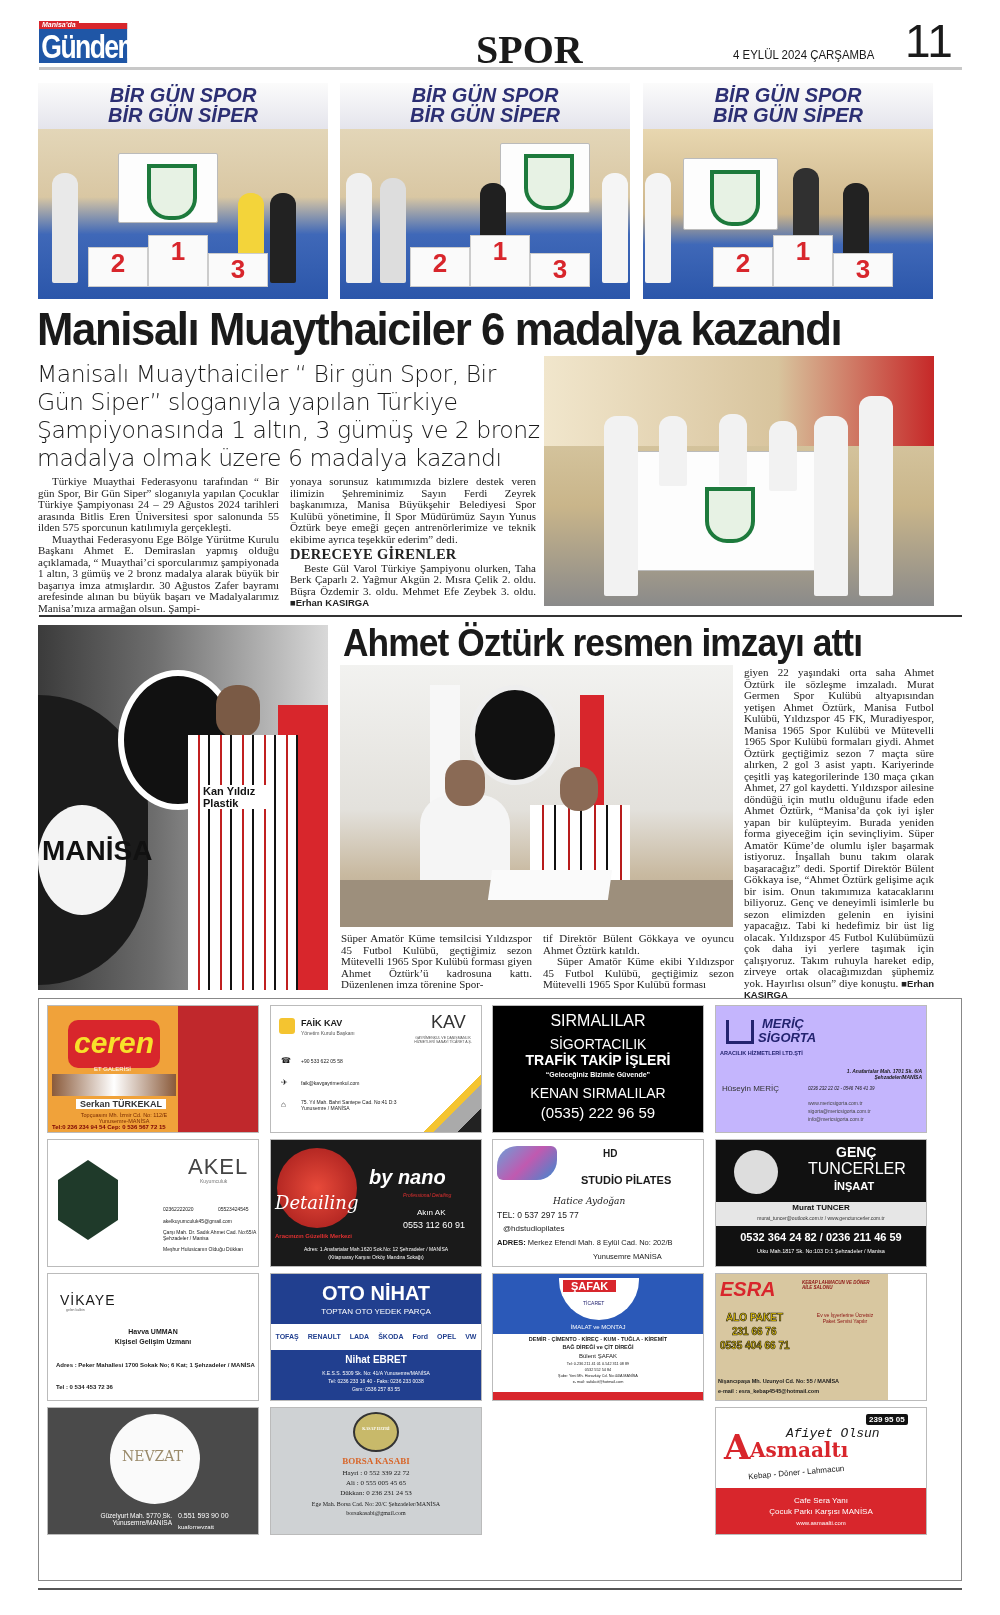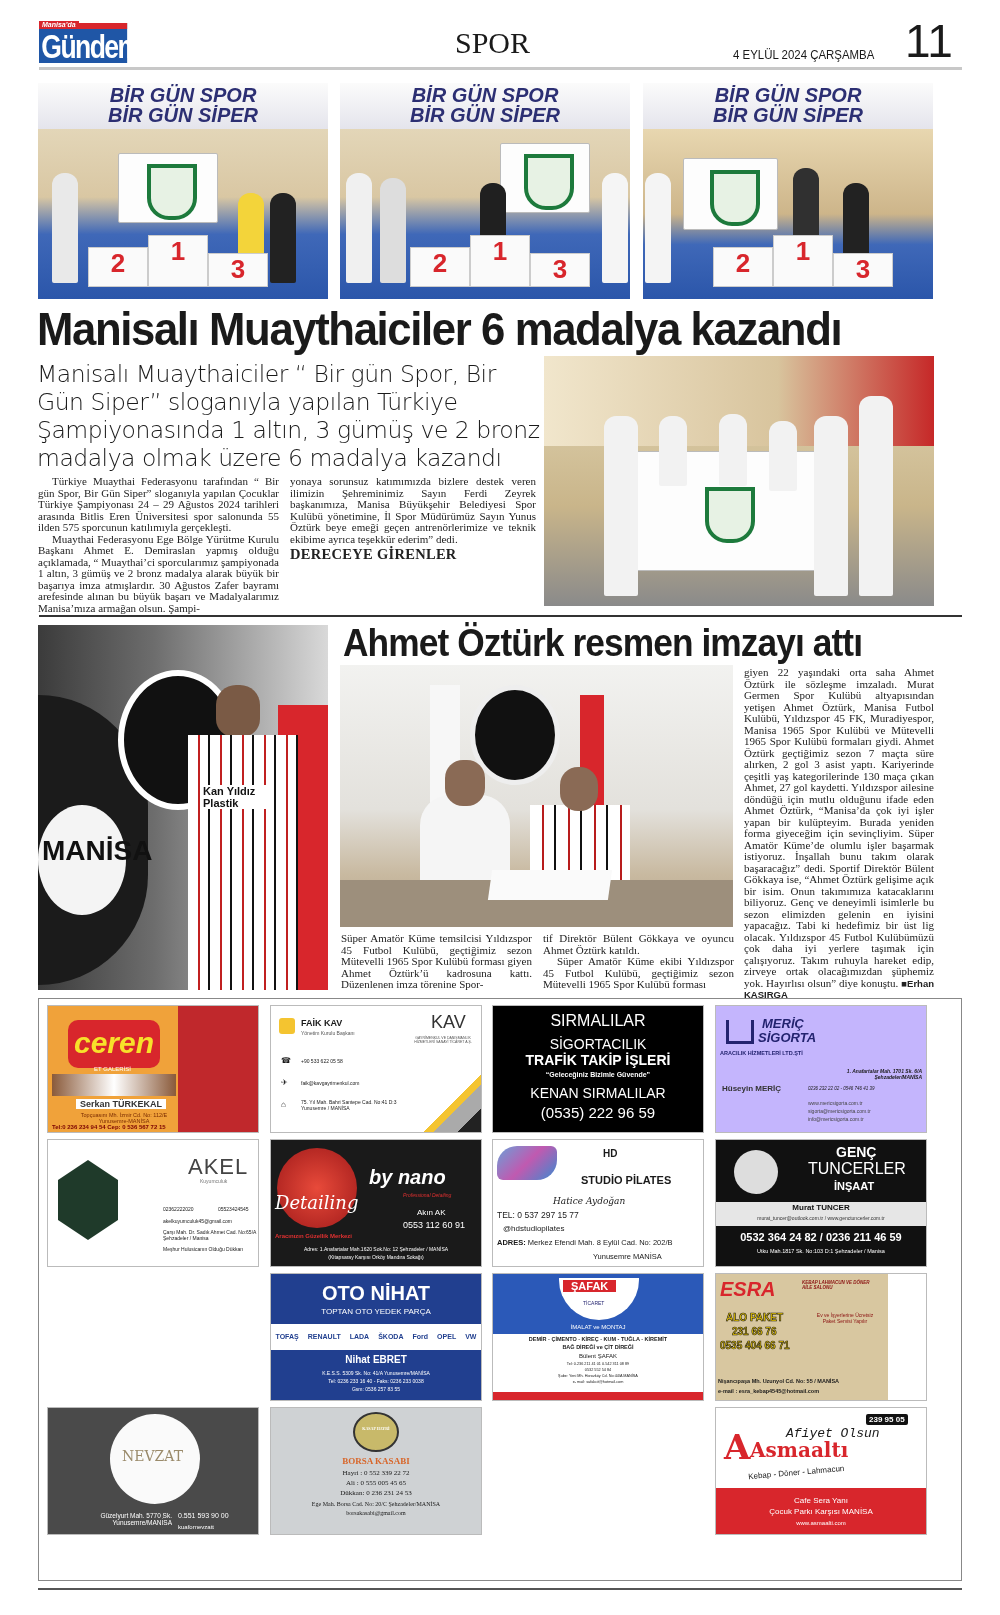--- a/index.html
+++ b/index.html
@@ -1,21 +1,21 @@
 <!DOCTYPE html>
 <html><head>
 <meta charset="utf-8">
 <style>
   *{box-sizing:border-box;margin:0;padding:0}
   body{width:1000px;height:1615px;background:#fff;font-family:"Liberation Serif",serif;color:#1a1a1a;position:relative;overflow:hidden}
   .abs{position:absolute}
   
   .logo{left:39px;top:23px;width:113px;height:40px;background:#1f56a6;border-top:6px solid #d8262c;color:#fff;font-family:"Liberation Sans",sans-serif;font-weight:bold;font-size:34px;line-height:34px;letter-spacing:-2px;transform:scaleX(0.78);transform-origin:left top;padding-left:3px}
   .logo-sub{left:39px;top:21px;font-size:7px;color:#fff;font-style:italic;font-family:"Liberation Sans",sans-serif;font-weight:bold;background:#d8262c;padding:0 3px}
-  .section{left:455px;top:26px;font-family:"Liberation Serif",serif;font-weight:normal;font-size:30px;letter-spacing:0}
+  .section{left:476px;top:26px;font-family:"Liberation Serif",serif;font-weight:bold;font-size:40px;letter-spacing:0}
   .date{left:733px;top:47px;font-family:"Liberation Sans",sans-serif;font-size:13px;transform:scaleX(0.88);transform-origin:left}
   .page-no{left:905px;top:18px;font-family:"Liberation Sans",sans-serif;font-size:46px;line-height:46px;font-weight:normal}
   .rule{left:39px;width:923px;height:3px;background:#c8c8c8}
   .rule.dark{background:#333;height:2px}
   
   .photo{overflow:hidden;background:#6a8fc8}
   .photo .banner{position:absolute;left:0;right:0;top:0;height:46px;background:linear-gradient(#fbfbfb,#e4e4ec);color:#2c2f73;font-family:"Liberation Sans",sans-serif;font-weight:bold;font-style:italic;font-size:20px;line-height:20px;text-align:center;padding-top:2px}
   .photo .wall{position:absolute;left:0;right:0;top:46px;bottom:0;background:linear-gradient(180deg,#e3d6b8 0%,#d9c7a3 40%,#3f68b8 62%,#2b56aa 100%)}
   .podium{position:absolute;bottom:12px;background:#fafafa;border:1px solid #ccc;color:#d8262c;font-family:"Liberation Sans",sans-serif;font-weight:bold;font-size:26px;text-align:center}
   .flag{position:absolute;background:#fdfdfd;border:1px solid #bbb;border-radius:2px}
@@ -93,20 +93,21 @@
 
 <h1 class="abs h1">Manisalı Muaythaiciler 6 madalya kazandı</h1>
 <div class="abs deck">Manisalı Muaythaiciler “ Bir gün Spor, Bir Gün Siper” sloganıyla yapılan Türkiye Şampiyonasında 1 altın, 3 gümüş ve 2 bronz madalya olmak üzere 6 madalya kazandı</div>
 <div class="abs col" style="left:38px;top:476px;width:241px">
   <p>Türkiye Muaythai Federasyonu tarafından “ Bir gün Spor, Bir Gün Siper” sloganıyla yapılan Çocuklar Türkiye Şampiyonası 24 – 29 Ağustos 2024 tarihleri arasında Bitlis Eren Üniversitesi spor salonunda 55 ilden 575 sporcunun katılımıyla gerçekleşti.</p>
   <p>Muaythai Federasyonu Ege Bölge Yürütme Kurulu Başkanı Ahmet E. Demiraslan yapmış olduğu açıklamada, “ Muaythai’ci sporcularımız şampiyonada 1 altın, 3 gümüş ve 2 bronz madalya alarak büyük bir başarıya imza atmışlardır. 30 Ağustos Zafer bayramı arefesinde alınan bu büyük başarı ve Madalyalarımız Manisa’mıza armağan olsun. Şampi-</p>
 </div>
 <div class="abs col" style="left:290px;top:476px;width:246px">
   <p style="text-indent:0">yonaya sorunsuz katımımızda bizlere destek veren ilimizin Şehreminimiz Sayın Ferdi Zeyrek başkanımıza, Manisa Büyükşehir Belediyesi Spor Kulübü yönetimine, İl Spor Müdürümüz Sayın Yunus Öztürk beye emeği geçen antrenörlerimize ve teknik ekibime ayrıca teşekkür ederim” dedi.</p>
   <div class="subhead">DERECEYE GİRENLER</div>
+  <p><span>Beste Gül Varol Türkiye Şampiyonu olurken, Taha Berk Çaparlı 2. Yağmur Akgün 2. Mısra Çelik 2.  oldu. Büşra Özdemir 3. oldu.  Mehmet Efe Zeybek 3. oldu.</span> <span class="byline">Erhan KASIRGA</span></p>
 </div>
 <div class="abs photo" style="left:544px;top:356px;width:390px;height:250px;background:linear-gradient(180deg,#e9dcc0 0%,#d6c6a0 30%,#c9b58a 60%,#8a8a8a 100%)">
   <div class="abs" style="left:0;top:0;right:0;height:90px;background:linear-gradient(90deg,#f1e6cc,#d8c49d 60%,#c62828 100%)"></div>
   <div class="flag" style="left:92px;top:95px;width:180px;height:120px"></div>
   <div class="person" style="left:60px;top:60px;height:180px;width:34px;background:#f2f2f2"></div>
   <div class="person" style="left:115px;top:60px;height:70px;width:28px;background:#f2f2f2"></div>
   <div class="person" style="left:175px;top:58px;height:72px;width:28px;background:#f2f2f2"></div>
   <div class="person" style="left:225px;top:65px;height:70px;width:28px;background:#f2f2f2"></div>
   <div class="person" style="left:270px;top:60px;height:180px;width:34px;background:#f2f2f2"></div>
   <div class="person" style="left:315px;top:40px;height:200px;width:34px;background:#f2f2f2"></div>
@@ -176,21 +177,21 @@
     <div class="t" style="left:0;right:0;top:65px;font-size:7px;font-weight:bold">“Geleceğiniz Bizimle Güvende”</div>
     <div class="t" style="left:0;right:0;top:79px;font-size:14px">KENAN SIRMALILAR</div>
     <div class="t" style="left:0;right:0;top:98px;font-size:15px">(0535) 222 96 59</div>
   </div>
   <div class="ad c4 r1" style="background:#c4b5fd">
     <div class="t" style="left:10px;top:14px;width:28px;height:24px;border:3px solid #23236f;border-top:none"></div>
     <div class="t" style="left:46px;top:10px;font-size:13px;font-style:italic;font-weight:bold;color:#23236f">MERİÇ</div>
     <div class="t" style="left:42px;top:24px;font-size:13px;font-style:italic;font-weight:bold;color:#23236f">SİGORTA</div>
     <div class="t" style="left:4px;top:44px;font-size:5.5px;font-weight:bold;color:#23236f">ARACILIK HİZMETLERİ LTD.ŞTİ</div>
     <div class="t" style="left:88px;top:62px;width:118px;white-space:normal;font-size:5px;font-style:italic;font-weight:bold;text-align:right">1. Anafartalar Mah. 1701 Sk. 6/A Şehzadeler/MANİSA</div>
-    <div class="t" style="left:6px;top:78px;font-size:8px;font-weight:bold;color:#333">Hüseyin MERİÇ</div>
+    <div class="t" style="left:6px;top:78px;font-size:8px;font-weight:normal;color:#333">Hüseyin MERİÇ</div>
     <div class="t" style="left:92px;top:80px;font-size:4.5px;font-style:italic">0236 232 22 02 - 0546 746 41 39</div>
     <div class="t" style="left:92px;top:94px;font-size:5px;color:#444">www.mericsigorta.com.tr</div>
     <div class="t" style="left:92px;top:102px;font-size:5px;color:#444">sigorta@mericsigorta.com.tr</div>
     <div class="t" style="left:92px;top:110px;font-size:5px;color:#444">info@mericsigorta.com.tr</div>
   </div>
 
   <div class="ad c1 r2" style="background:#fff">
     <div class="t" style="left:10px;top:20px;width:60px;height:80px;background:#1f3a2a;clip-path:polygon(50% 0,100% 25%,100% 75%,50% 100%,0 75%,0 25%)"></div>
     <div class="t" style="left:140px;top:14px;font-size:22px;color:#444;letter-spacing:1px">AKEL</div>
     <div class="t" style="left:152px;top:38px;font-size:5px;color:#777">Kuyumculuk</div>
@@ -226,20 +227,28 @@
     <div class="t" style="left:120px;top:4px;font-size:14px;font-weight:bold">GENÇ</div>
     <div class="t" style="left:92px;top:20px;font-size:16px;font-weight:normal">TUNCERLER</div>
     <div class="t" style="left:118px;top:40px;font-size:11px;font-weight:bold">İNŞAAT</div>
     <div class="t" style="left:0;right:0;top:62px;height:24px;background:#e6e6e6"></div>
     <div class="t" style="left:0;right:0;top:63px;font-size:8px;font-weight:bold;color:#111;text-align:center">Murat TUNCER</div>
     <div class="t" style="left:0;right:0;top:75px;font-size:5px;color:#333;text-align:center">murat_tuncer@outlook.com.tr / www.genctuncerler.com.tr</div>
     <div class="t" style="left:0;right:0;top:91px;font-size:11px;font-weight:bold;text-align:center">0532 364 24 82 / 0236 211 46 59</div>
     <div class="t" style="left:0;right:0;top:108px;font-size:5.5px;text-align:center">Utku Mah.1817 Sk. No:103 D:1 Şehzadeler / Manisa</div>
   </div>
 
+  <div class="ad c1 r3" style="background:#fff">
+    <div class="t" style="left:12px;top:18px;font-size:14px;letter-spacing:1px">VİKAYE</div>
+    <div class="t" style="left:18px;top:34px;font-size:3.5px;color:#666">gelen kalbin</div>
+    <div class="t" style="left:0;right:0;top:54px;font-size:7px;font-weight:bold;text-align:center">Havva UMMAN</div>
+    <div class="t" style="left:0;right:0;top:64px;font-size:7px;font-weight:bold;text-align:center">Kişisel Gelişim Uzmanı</div>
+    <div class="t" style="left:8px;top:86px;width:200px;white-space:normal;font-size:6px;font-weight:bold;line-height:10px">Adres : Peker Mahallesi 1700 Sokak No; 6 Kat; 1 Şehzadeler / MANİSA</div>
+    <div class="t" style="left:8px;top:110px;font-size:6px;font-weight:bold">Tel : 0 534 453 72 36</div>
+  </div>
   <div class="ad c2 r3" style="background:#213f8f;color:#fff;text-align:center">
     <div class="t" style="left:0;right:0;top:8px;font-size:20px;font-weight:bold">OTO NİHAT</div>
     <div class="t" style="left:0;right:0;top:33px;font-size:8px">TOPTAN OTO YEDEK PARÇA</div>
     <div class="t" style="left:0;right:0;top:50px;height:26px;background:#fff;color:#213f8f;font-size:7px;font-weight:bold;line-height:26px;display:flex;justify-content:space-around">
       <span>TOFAŞ</span>
         <span>RENAULT</span>
         <span>LADA</span>
         <span>ŠKODA</span>
         <span>Ford</span>
         <span>OPEL</span>

